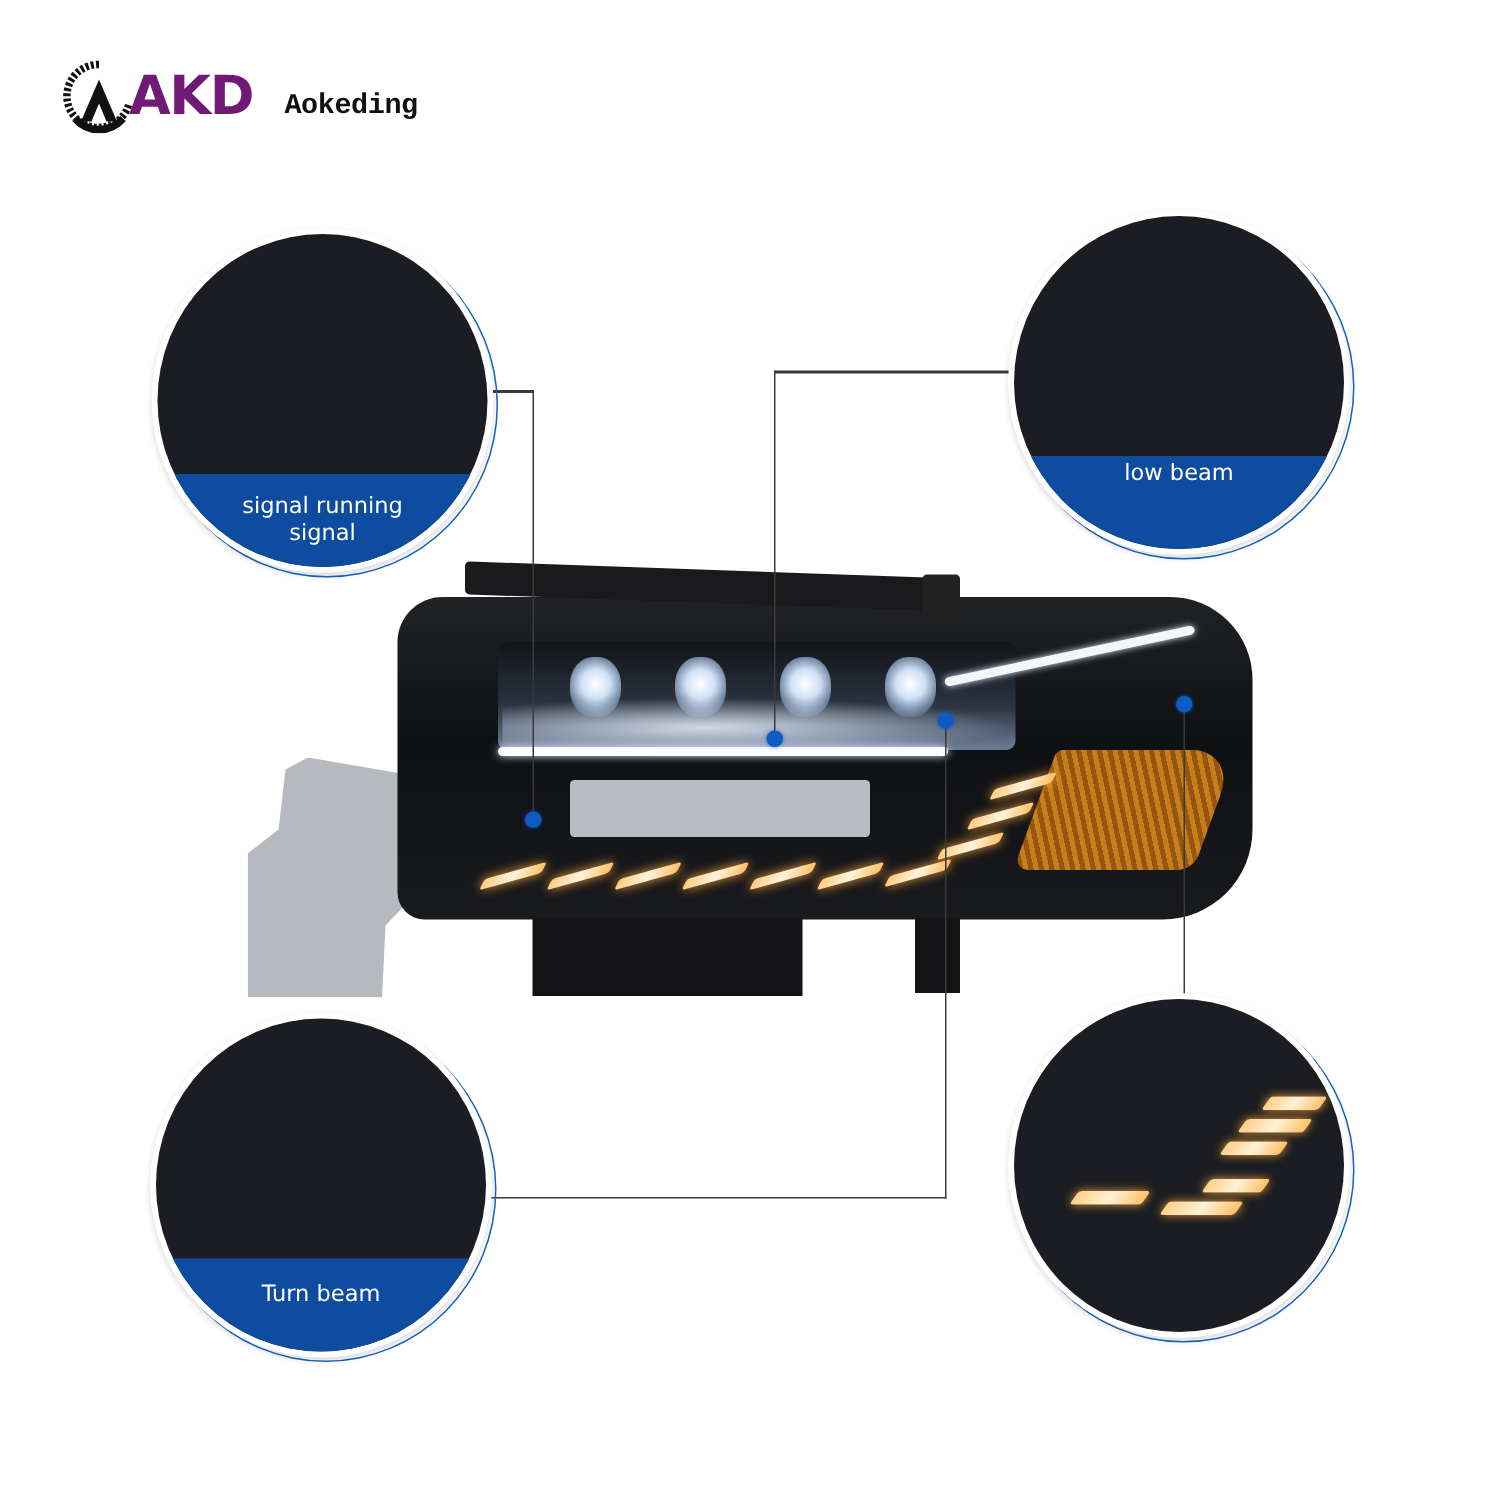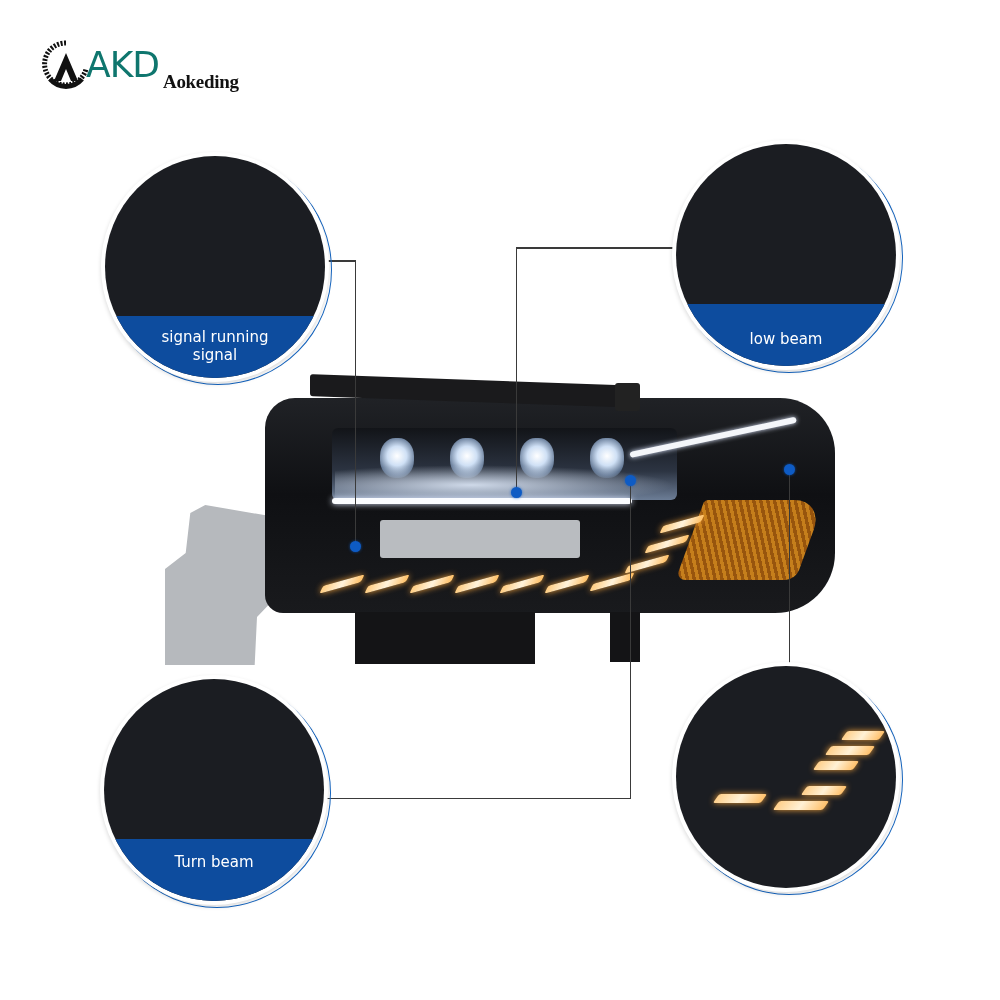--- a/index.html
+++ b/index.html
@@ -2,24 +2,24 @@
 <html><head>
   <meta charset="utf-8">
   <style>
     html, body { margin: 0; padding: 0; background: #ffffff; }
     body { width: 1000px; height: 1000px; position: relative; overflow: hidden;
            font-family: "DejaVu Sans", "Liberation Sans", sans-serif; }
 
     
     .logo { position: absolute; left: 42px; top: 38px; height: 52px; display: flex; align-items: center; }
     .logo-mark { position: relative; width: 48px; height: 50px; }
-    .logo-akd { font-family: "DejaVu Sans", sans-serif; font-weight: normal; font-size: 36px; color: #0f766e;
+    .logo-akd { font-family: "DejaVu Sans", sans-serif; font-weight: bold; font-size: 36px; color: #701a75;
                 letter-spacing: -1px; line-height: 1; position: relative; left: -4px; top: 1px; }
-    .logo-sub { font-family: Liberation Serif, serif; font-weight: bold; font-size: 19px; color: #111;
-                margin-left: 0; top: 18px; position: relative; letter-spacing: -0.3px; }
+    .logo-sub { font-family: Liberation Mono, monospace; font-weight: bold; font-size: 19px; color: #111;
+                margin-left: 17px; top: 6px; position: relative; letter-spacing: -0.3px; }
 
     
     .line { position: absolute; background: #3a3a3a; }
     .dot { position: absolute; width: 11px; height: 11px; border-radius: 50%; background: #0e5bc4;
            box-shadow: 0 0 3px rgba(14,91,196,0.8); }
 
     
     .callout { position: absolute; width: 230px; height: 232px; }
     .callout .ring-outer { position: absolute; left: 3px; top: 3px; width: 228px; height: 230px;
                            border-radius: 50%; border: 1.5px solid #1565c0; box-sizing: border-box; }
@@ -156,21 +156,21 @@
         <span>signal</span>
       </span>
     </div>
   </div>
 </div>
 
 <div class="callout" style="left:672px;top:140px">
   <div class="ring-outer"></div>
   <div class="ring-white"></div>
   <div class="photo grad-low">
-    <div class="banner" style="padding-top:26px">
+    <div class="banner" style="padding-top:2px">
       <span>low beam</span>
     </div>
   </div>
 </div>
 
 <div class="callout" style="left:100px;top:675px">
   <div class="ring-outer"></div>
   <div class="ring-white"></div>
   <div class="photo grad-high">
     <div class="banner" style="padding-top:14px">

